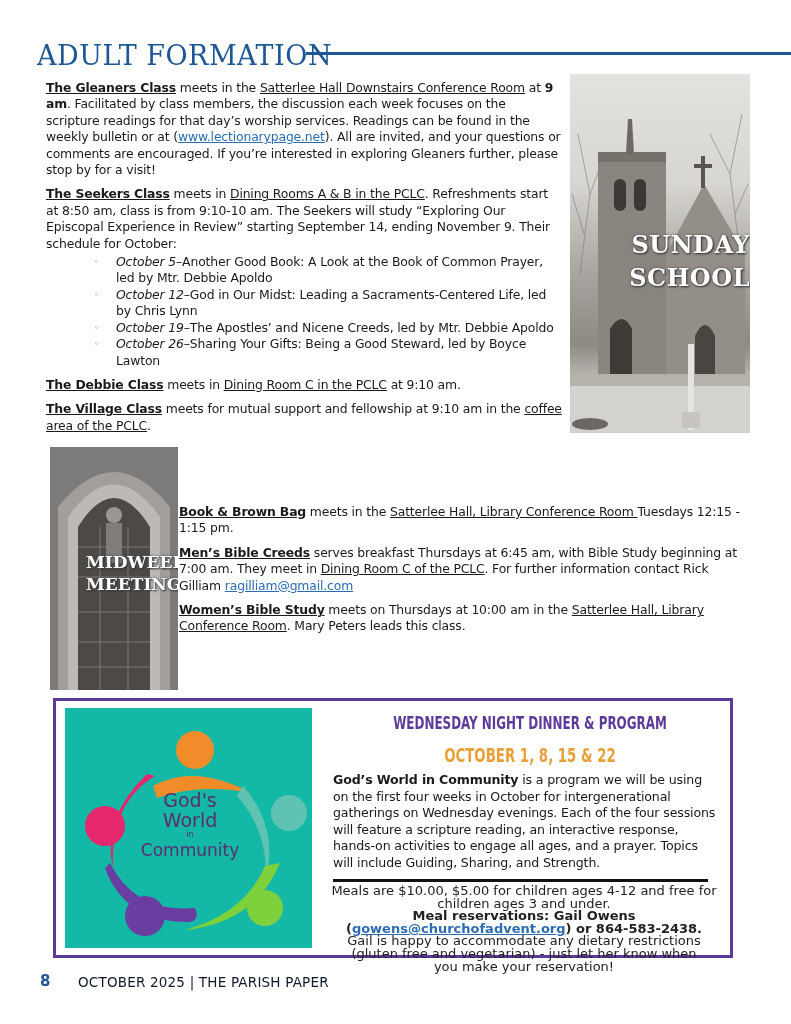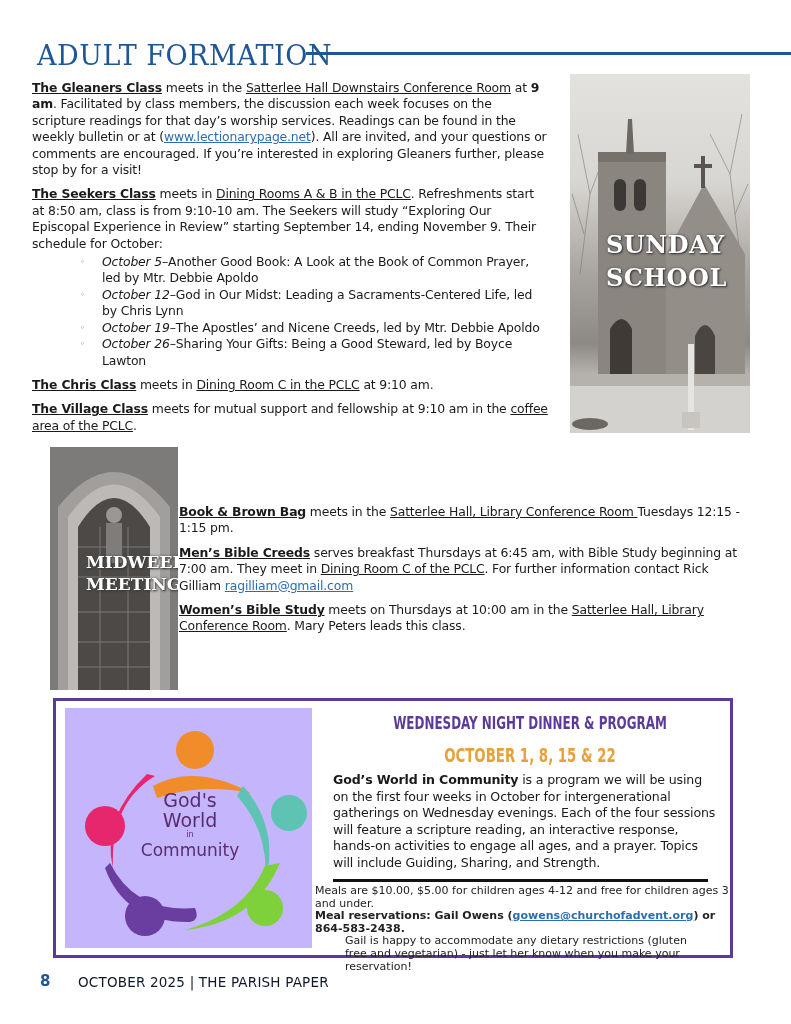--- a/index.html
+++ b/index.html
@@ -13,51 +13,51 @@
     .txt b.u, .u-b { font-weight: bold; text-decoration: underline; }
     .ul { text-decoration: underline; }
     .link { color: #2c6cb0; text-decoration: underline; }
     p { margin: 0; }
     .para { margin-bottom: 8px; }
     .sched { list-style: none; margin: 2px 0 4px 0; padding: 0 0 0 70px; }
     .sched li { position: relative; padding-left: 0; margin: 0; }
     .sched li .bullet { position: absolute; left: -22px; top: 0; font-size: 8px; color: #555; }
     .sched li i { font-style: italic; }
     .photo { overflow: hidden; }
-    .photo-label { position: absolute; left: 0; right: 0; text-align: left;
+    .photo-label { position: absolute; left: 0; right: 0; text-align: right;
       font-family: "DejaVu Serif", serif; color: #ffffff; font-weight: bold;
       text-shadow: 1px 1px 2px #333, 0 0 3px #555; margin-left: 36px; }
     .purple-box { left: 53px; top: 698px; width: 680px; height: 260px; border: 3px solid #5b3a9a; box-sizing: border-box; }
-    .logo-bg { left: 65px; top: 708px; width: 247px; height: 240px; background: #c4b5fd; }
+    .logo-bg { left: 65px; top: 708px; width: 247px; height: 240px; background: #14b8a6; }
     .event-title { font-family: "DejaVu Sans Condensed", "DejaVu Sans", sans-serif; font-weight: bold;
       text-align: center; white-space: nowrap; transform: scaleX(0.78); transform-origin: center; }
     .footer-num { left: 40px; top: 972px; font-size: 15px; font-weight: bold; color: #1f5795; }
     .footer-text { left: 78px; top: 974px; font-size: 13.5px; color: #0f172a; letter-spacing: 0.2px; white-space: nowrap; }
   </style>
 </head>
 <body>
 
 <div class="abs heading">ADULT FORMATION</div>
 <div class="abs heading-rule"></div>
 
-<div class="abs txt" style="left:32px; top:80px; width:516px;">
+<div class="abs txt" style="left:46px; top:80px; width:516px;">
   <p class="para">
     <span class="u-b">The Gleaners Class</span><span> meets in the </span><span class="ul">Satterlee Hall Downstairs Conference Room</span><span> at </span><b>9 am</b><span>. Facilitated by class members, the discussion each week focuses on the scripture readings for that day’s worship services. Readings can be found in the weekly bulletin or at (</span><a class="link">www.lectionarypage.net</a><span>). All are invited, and your questions or comments are encouraged. If you’re interested in exploring Gleaners further, please stop by for a visit!</span>
   </p>
   <p>
     <span class="u-b">The Seekers Class</span><span> meets in </span><span class="ul">Dining Rooms A &amp; B in the PCLC</span><span>. Refreshments start at 8:50 am, class is from 9:10-10 am. The Seekers will study “Exploring Our Episcopal Experience in Review” starting September 14, ending November 9. Their schedule for October:</span>
   </p>
   <ul class="sched">
     <li><span class="bullet">◦</span><i>October 5</i><span>–Another Good Book: A Look at the Book of Common Prayer, led by Mtr. Debbie Apoldo</span></li>
     <li><span class="bullet">◦</span><i>October 12</i><span>–God in Our Midst: Leading a Sacraments-Centered Life, led by Chris Lynn</span></li>
     <li><span class="bullet">◦</span><i>October 19</i><span>–The Apostles’ and Nicene Creeds, led by Mtr. Debbie Apoldo</span></li>
     <li><span class="bullet">◦</span><i>October 26</i><span>–Sharing Your Gifts: Being a Good Steward, led by Boyce Lawton</span></li>
   </ul>
   <p class="para" style="margin-top:8px;">
-    <span class="u-b">The Chris Class</span><span> meets in </span><span class="ul">Dining Room C in the PCLC</span><span> at 9:10 am.</span>
+    <span class="u-b">The Debbie Class</span><span> meets in </span><span class="ul">Dining Room C in the PCLC</span><span> at 9:10 am.</span>
   </p>
   <p>
     <span class="u-b">The Village Class</span><span> meets for mutual support and fellowship at 9:10 am in the </span><span class="ul">coffee area of the PCLC</span><span>.</span>
   </p>
 </div>
 
 <div class="abs photo" style="left:570px; top:74px; width:180px; height:359px; background: linear-gradient(180deg, #e3e2df 0%, #d8d6d2 30%, #a9a5a0 55%, #8d8983 75%, #c9c7c3 88%, #d9d8d5 100%);">
   <svg width="180" height="359" viewBox="0 0 180 359" style="position:absolute;left:0;top:0;">
 
     <g stroke="#7d7a76" stroke-width="1" fill="none" opacity="0.6">
@@ -153,20 +153,20 @@
 </div>
 
 <div class="abs event-title" style="left:300px; top:713px; width:460px; font-size:17px; color:#5b3a9a;">WEDNESDAY NIGHT DINNER &amp; PROGRAM</div>
 <div class="abs event-title" style="left:330px; top:744px; width:400px; font-size:19px; color:#e8a03a;">OCTOBER 1, 8, 15 &amp; 22</div>
 
 <div class="abs txt" style="left:333px; top:772px; width:384px; font-size:12.6px; line-height:16.6px;">
   <b>God’s World in Community</b><span> is a program we will be using on the first four weeks in October for intergenerational gatherings on Wednesday evenings. Each of the four sessions will feature a scripture reading, an interactive response, hands-on activities to engage all ages, and a prayer. Topics will include Guiding, Sharing, and Strength.</span>
 </div>
 <div class="abs" style="left:333px; top:879px; width:375px; height:3px; background:#111;"></div>
 
-<div class="abs" style="left:315px; top:885px; width:418px; text-align:left; font-size:11px; line-height:12.6px; color:#222;">
+<div class="abs" style="left:315px; top:885px; width:418px; text-align:center; font-size:13px; line-height:12.6px; color:#222;">
   <div>Meals are $10.00, $5.00 for children ages 4-12 and free for children ages 3 and under.</div>
   <div style="font-weight:bold;"><span>Meal reservations: Gail Owens (</span><a class="link">gowens@churchofadvent.org</a><span>) or 864-583-2438.</span></div>
   <div style="padding:0 30px;">Gail is happy to accommodate any dietary restrictions (gluten free and vegetarian) - just let her know when you make your reservation!</div>
 </div>
 
 <div class="abs footer-num">8</div>
 <div class="abs footer-text">OCTOBER 2025 | THE PARISH PAPER</div>
 
 </body></html>

